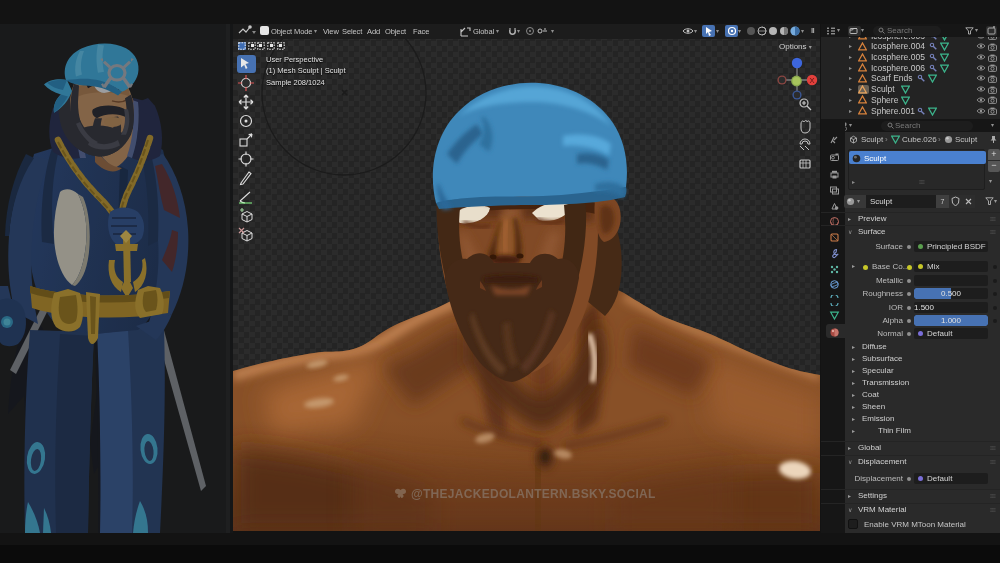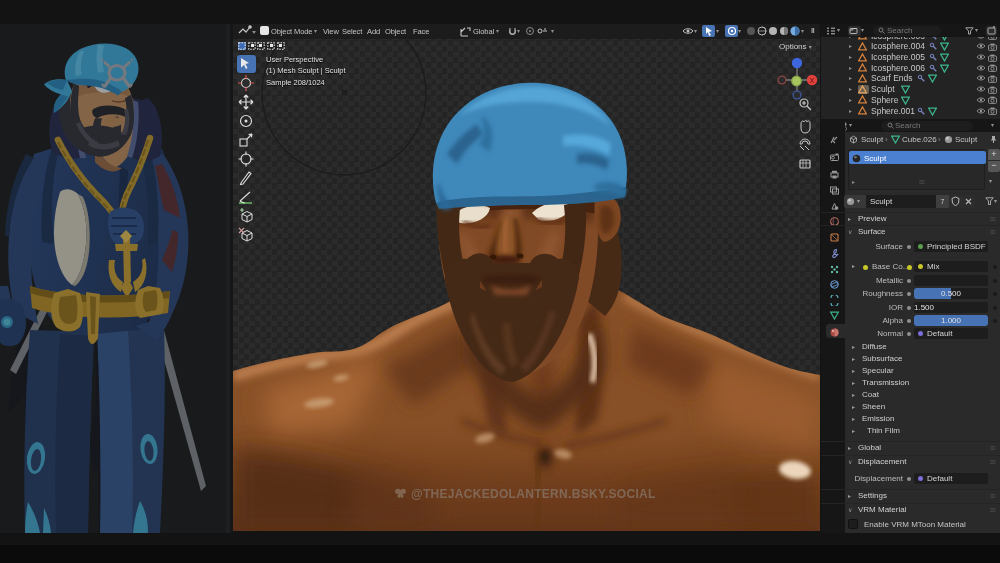--- a/index.html
+++ b/index.html
@@ -891,21 +891,21 @@
   <div style="position:absolute;left:0;top:269px;width:179px;height:12px">
       <span style="position:absolute;left:31px;top:2px;color:#999;font-size:6px">▸</span>
       <span style="position:absolute;left:41px;top:1px;color:#cfcfcf">Sheen</span>
       </div>
   <div style="position:absolute;left:0;top:281px;width:179px;height:12px">
       <span style="position:absolute;left:31px;top:2px;color:#999;font-size:6px">▸</span>
       <span style="position:absolute;left:41px;top:1px;color:#cfcfcf">Emission</span>
       </div>
   <div style="position:absolute;left:0;top:293px;width:179px;height:12px">
       <span style="position:absolute;left:31px;top:2px;color:#999;font-size:6px">▸</span>
-      <span style="position:absolute;left:46px;top:1px;color:#cfcfcf">Thin Film</span>
+      <span style="position:absolute;left:57px;top:1px;color:#cfcfcf">Thin Film</span>
       </div>
   <div style="position:absolute;left:0;top:309px;width:179px;height:12px;border-top:1px solid #242424">
       <span style="position:absolute;left:27px;top:2px;color:#999;font-size:6px">▸</span>
       <span style="position:absolute;left:37px;top:1px;color:#d2d2d2">Global</span>
         <span style="position:absolute;right:5px;top:3px;color:#555;font-size:6px;letter-spacing:-1px">≡≡</span>
       </div>
   <div style="position:absolute;left:0;top:323px;width:179px;height:12px;border-top:1px solid #242424">
       <span style="position:absolute;left:27px;top:2px;color:#999;font-size:6px">∨</span>
       <span style="position:absolute;left:37px;top:1px;color:#d2d2d2">Displacement</span>
         <span style="position:absolute;right:5px;top:3px;color:#555;font-size:6px;letter-spacing:-1px">≡≡</span>

